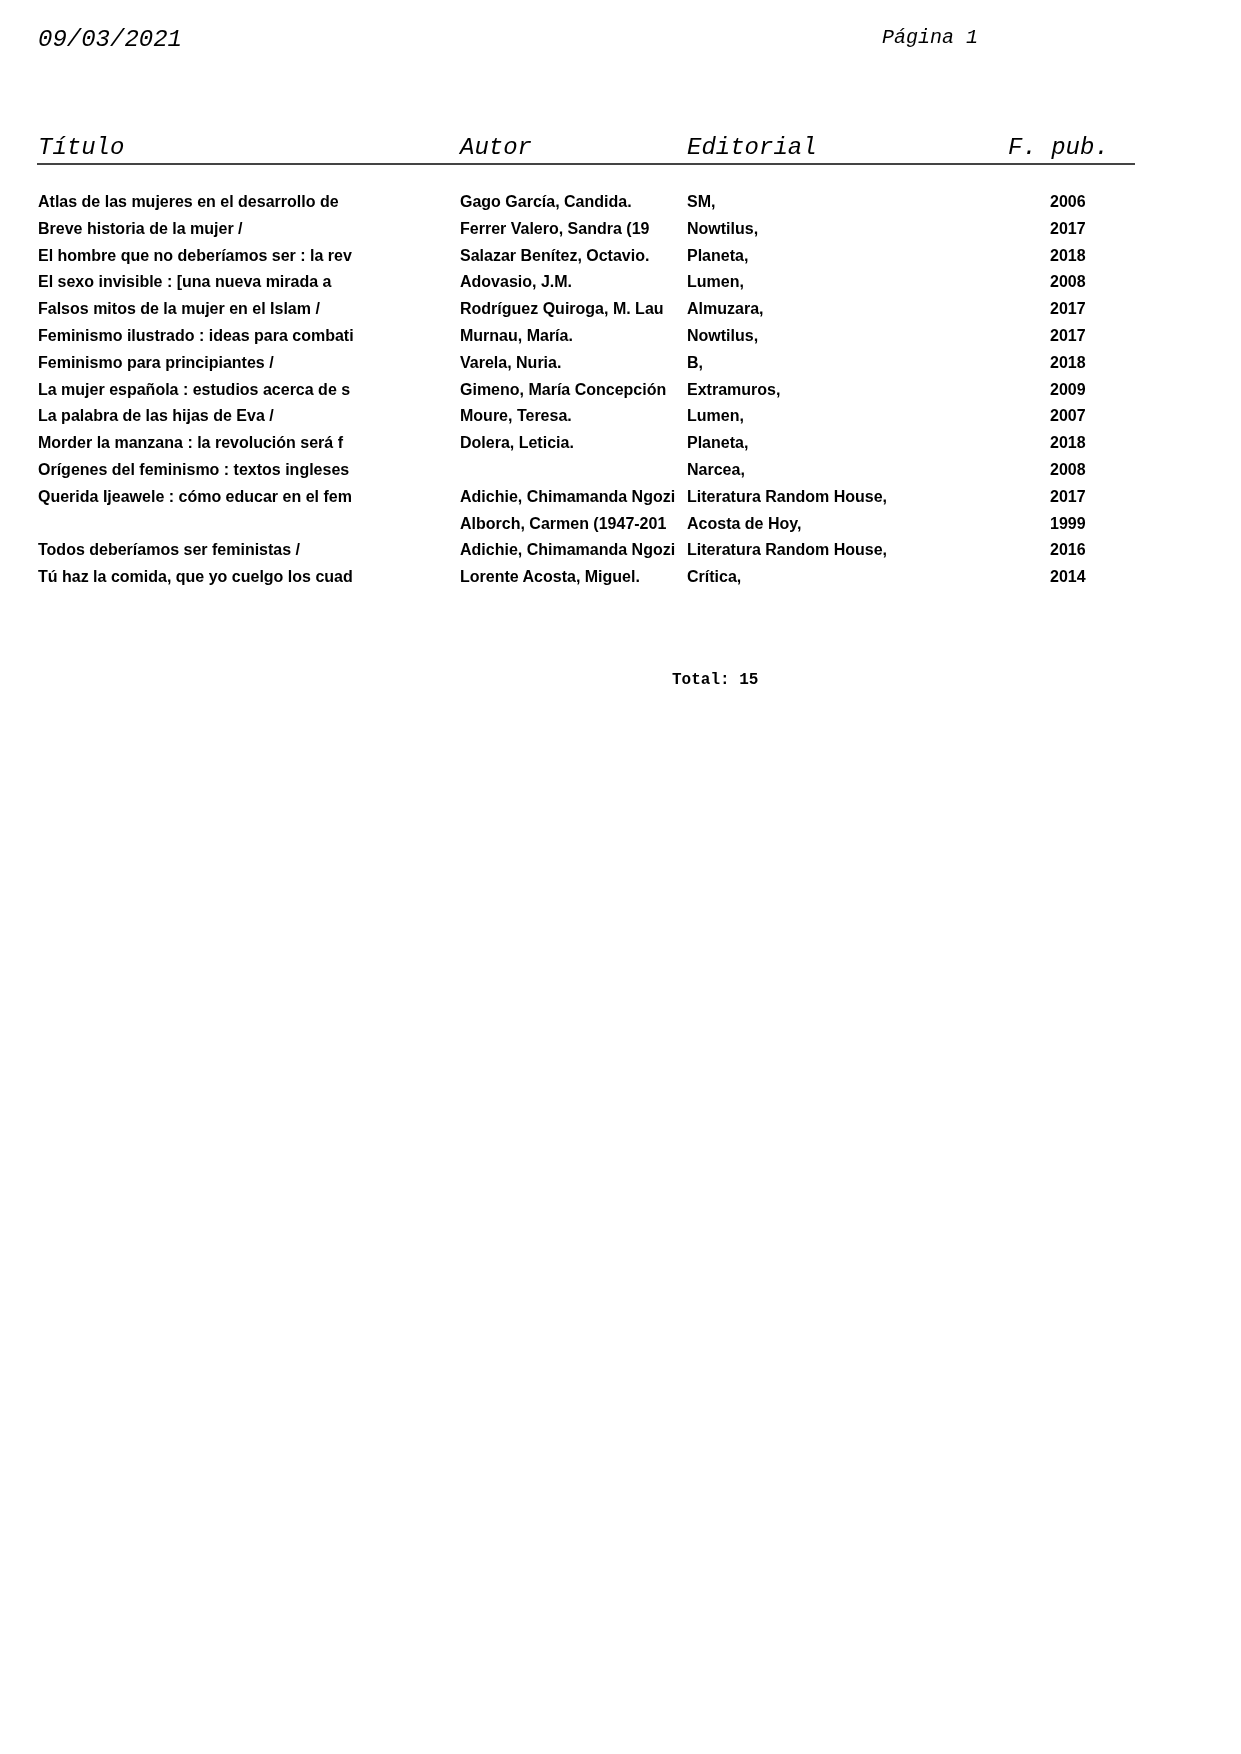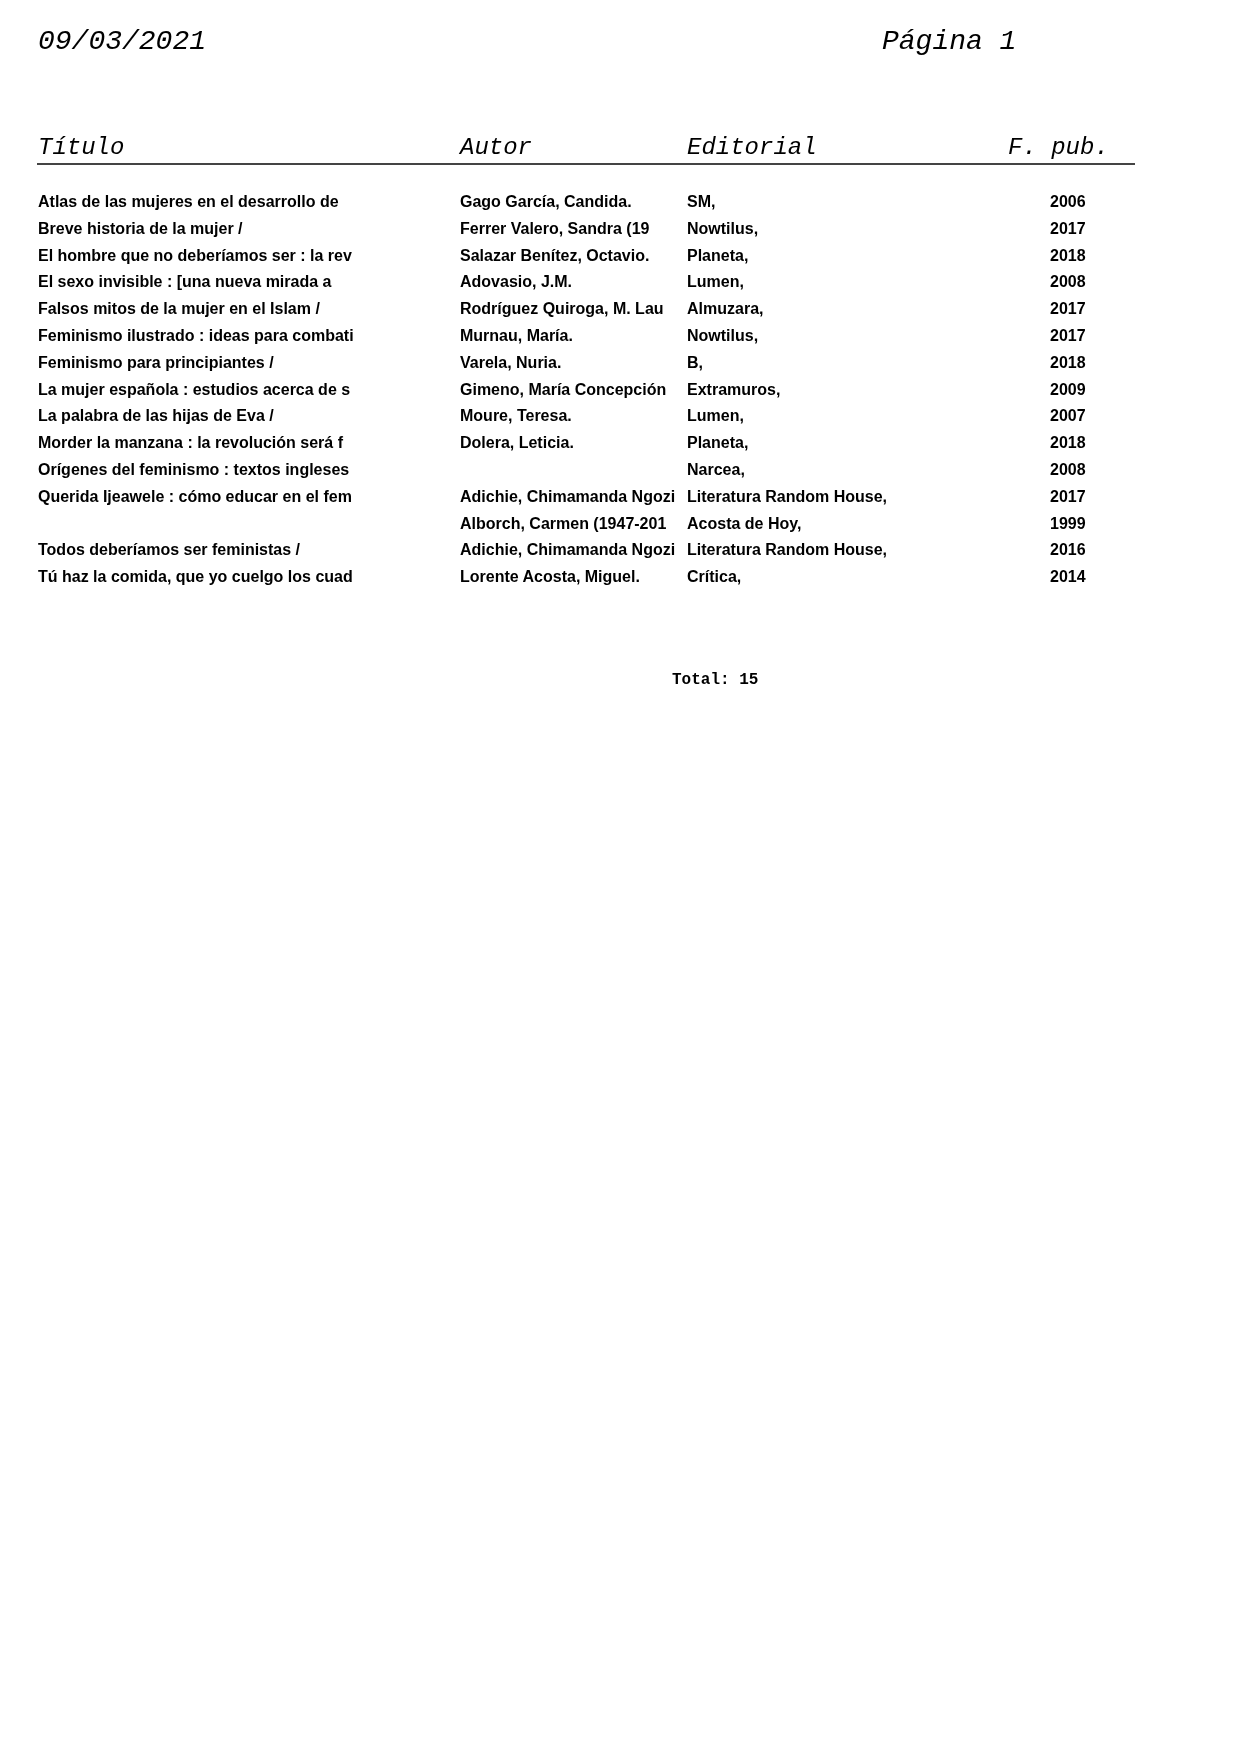--- a/index.html
+++ b/index.html
@@ -1,19 +1,19 @@
 <!DOCTYPE html>
 <html><head>
   <meta charset="utf-8">
   <style>
     html, body { margin: 0; padding: 0; background: #ffffff; }
     body { width: 1241px; height: 1754px; position: relative; overflow: hidden; color: #000; }
     .mono-it { font-family: "Liberation Mono", "DejaVu Sans Mono", monospace; font-style: italic; }
-    .hdr-date { position: absolute; left: 38px; top: 26px; font-size: 28px; }
-    .hdr-page { position: absolute; left: 882px; top: 26px; font-size: 28px; }
+    .hdr-date { position: absolute; left: 38px; top: 26px; font-size: 24px; }
+    .hdr-page { position: absolute; left: 882px; top: 26px; font-size: 20px; }
     .col-head { position: absolute; top: 134px; font-size: 24px; }
     .rule { position: absolute; left: 37px; top: 163px; width: 1098px; height: 0; border-top: 2px solid #444; }
     .rows { position: absolute; left: 0; top: 189px; width: 1241px; }
     .row { position: relative; height: 26.8px; font-family: "Liberation Sans", "DejaVu Sans", sans-serif; font-weight: bold; font-size: 16px; line-height: 26.8px; }
     .row span { position: absolute; top: 0; white-space: nowrap; }
     .c-titulo { left: 38px; }
     .c-autor { left: 460px; }
     .c-edit { left: 687px; }
     .c-year { left: 1050px; }
     .total { position: absolute; left: 672px; top: 645px; font-family: "Liberation Mono", "DejaVu Sans Mono", monospace; font-weight: bold; font-size: 16px; margin-top: 26px; }

